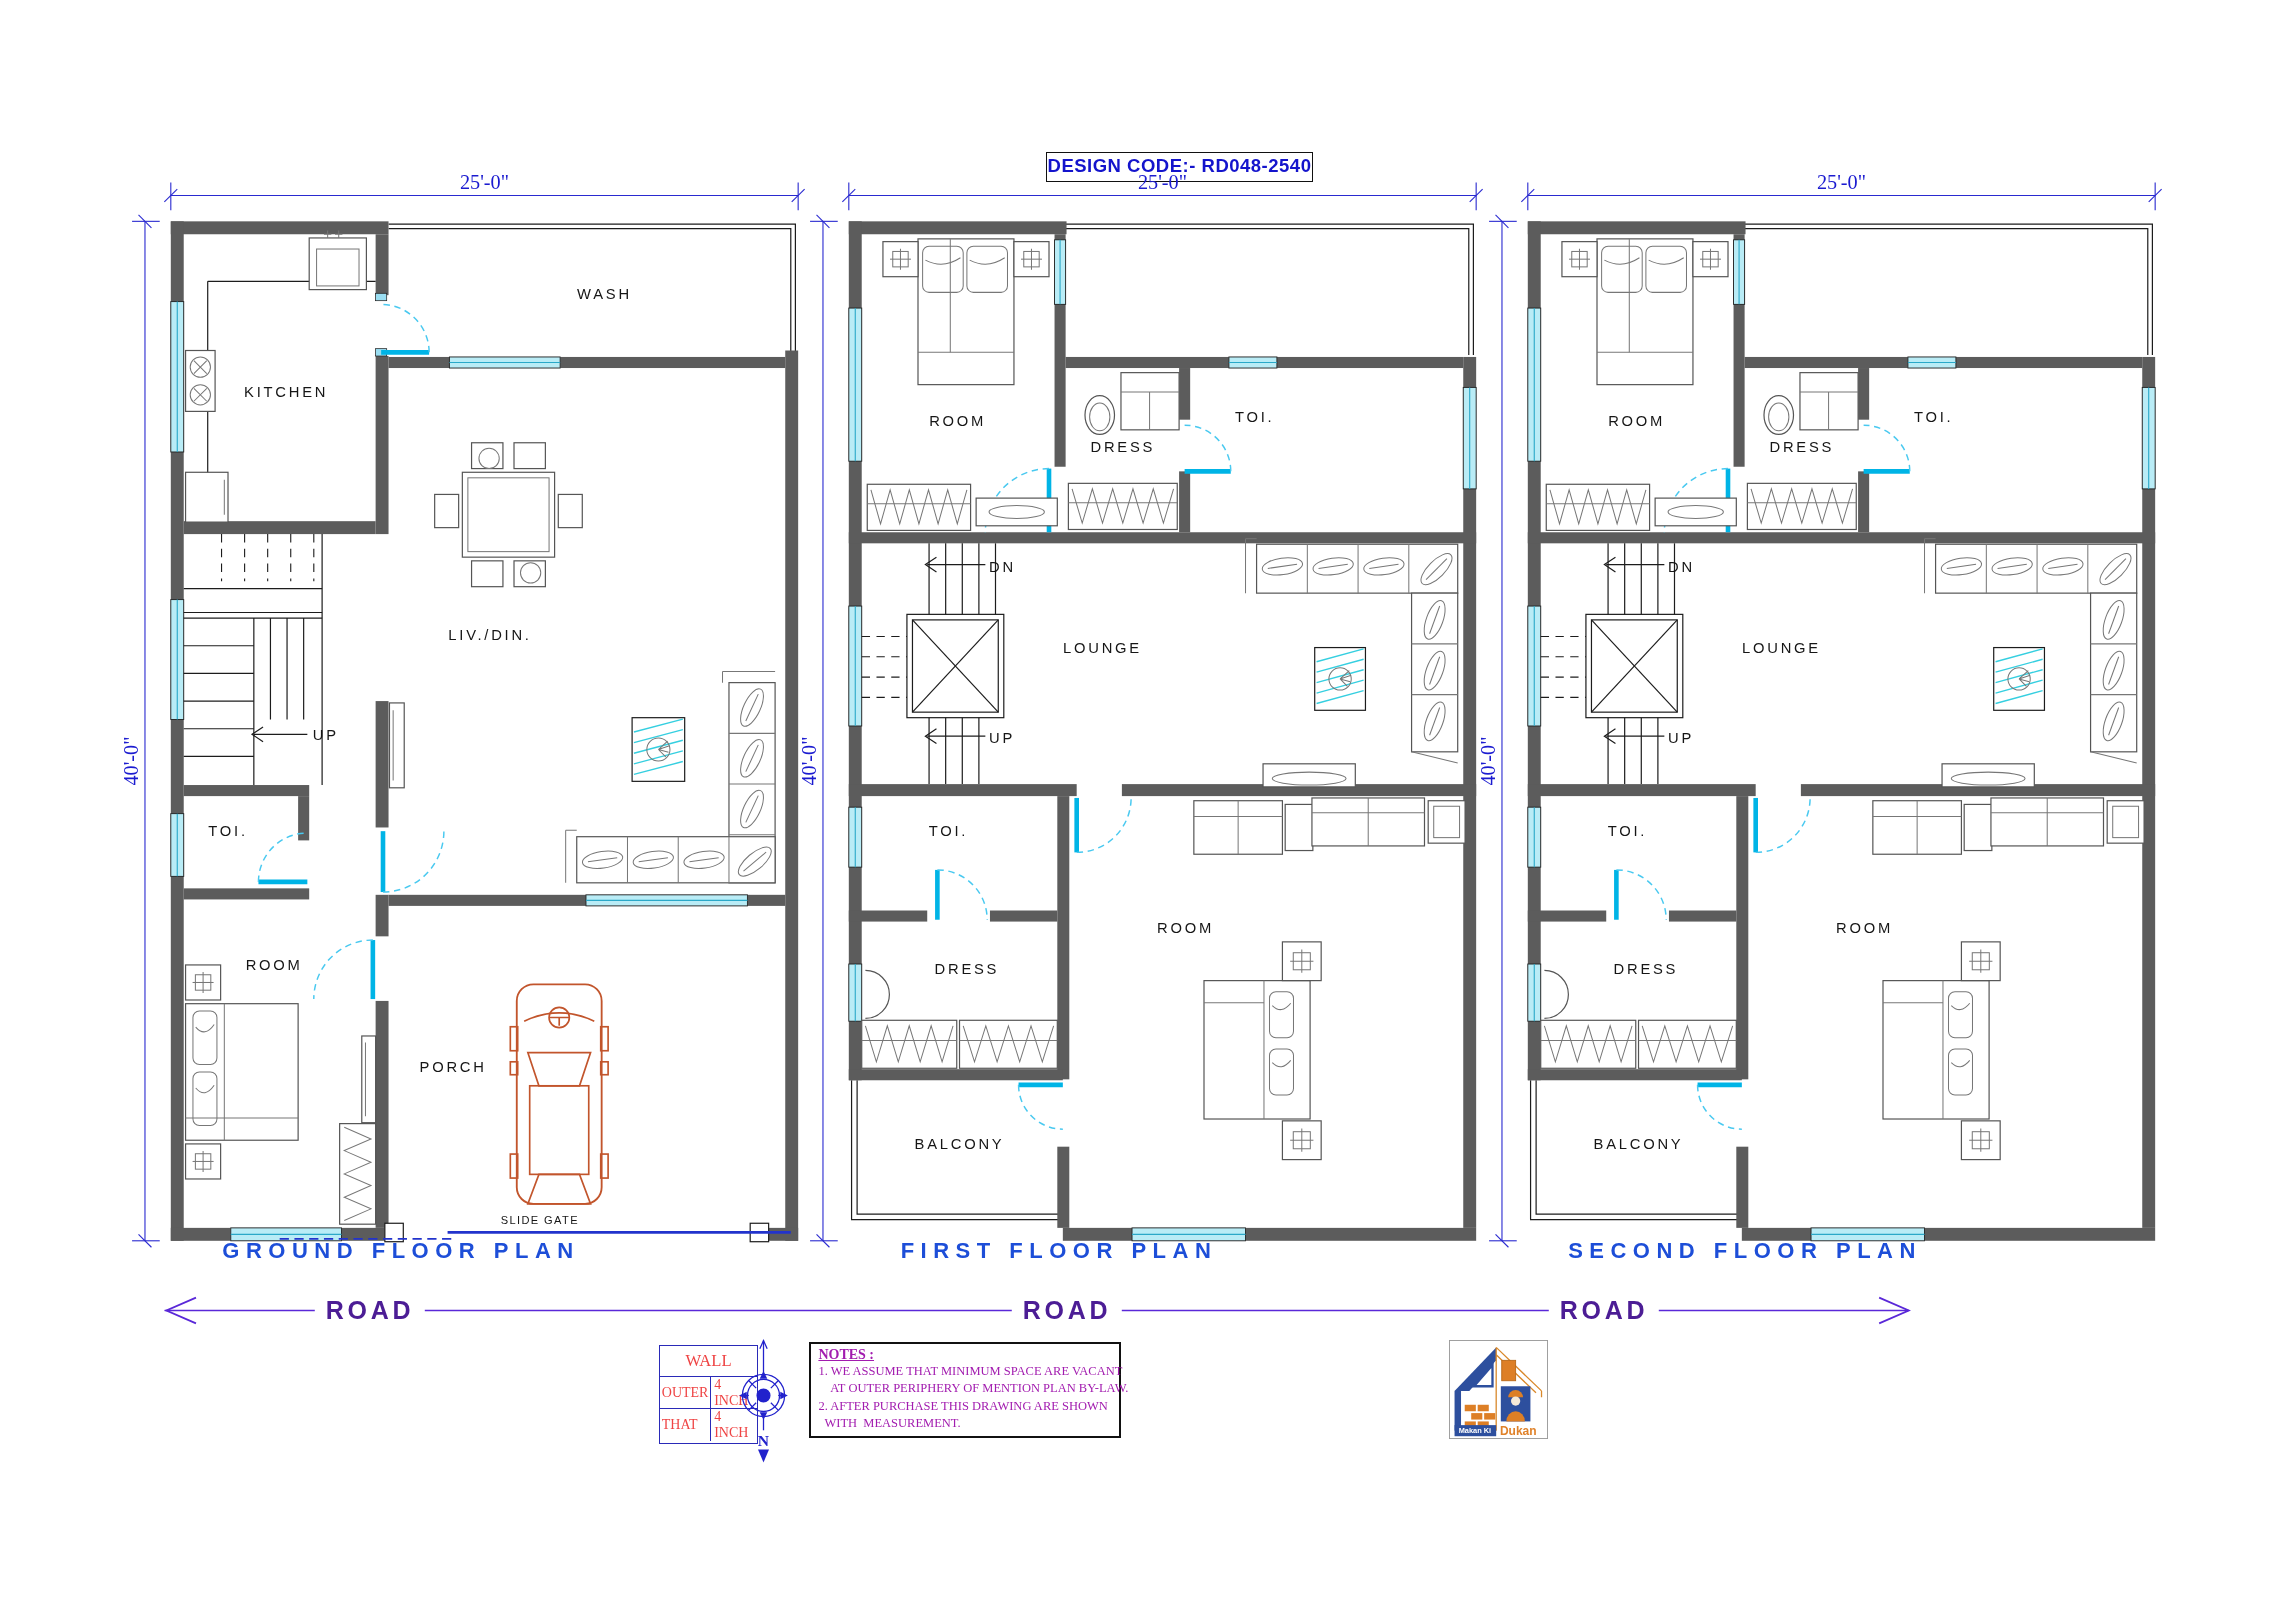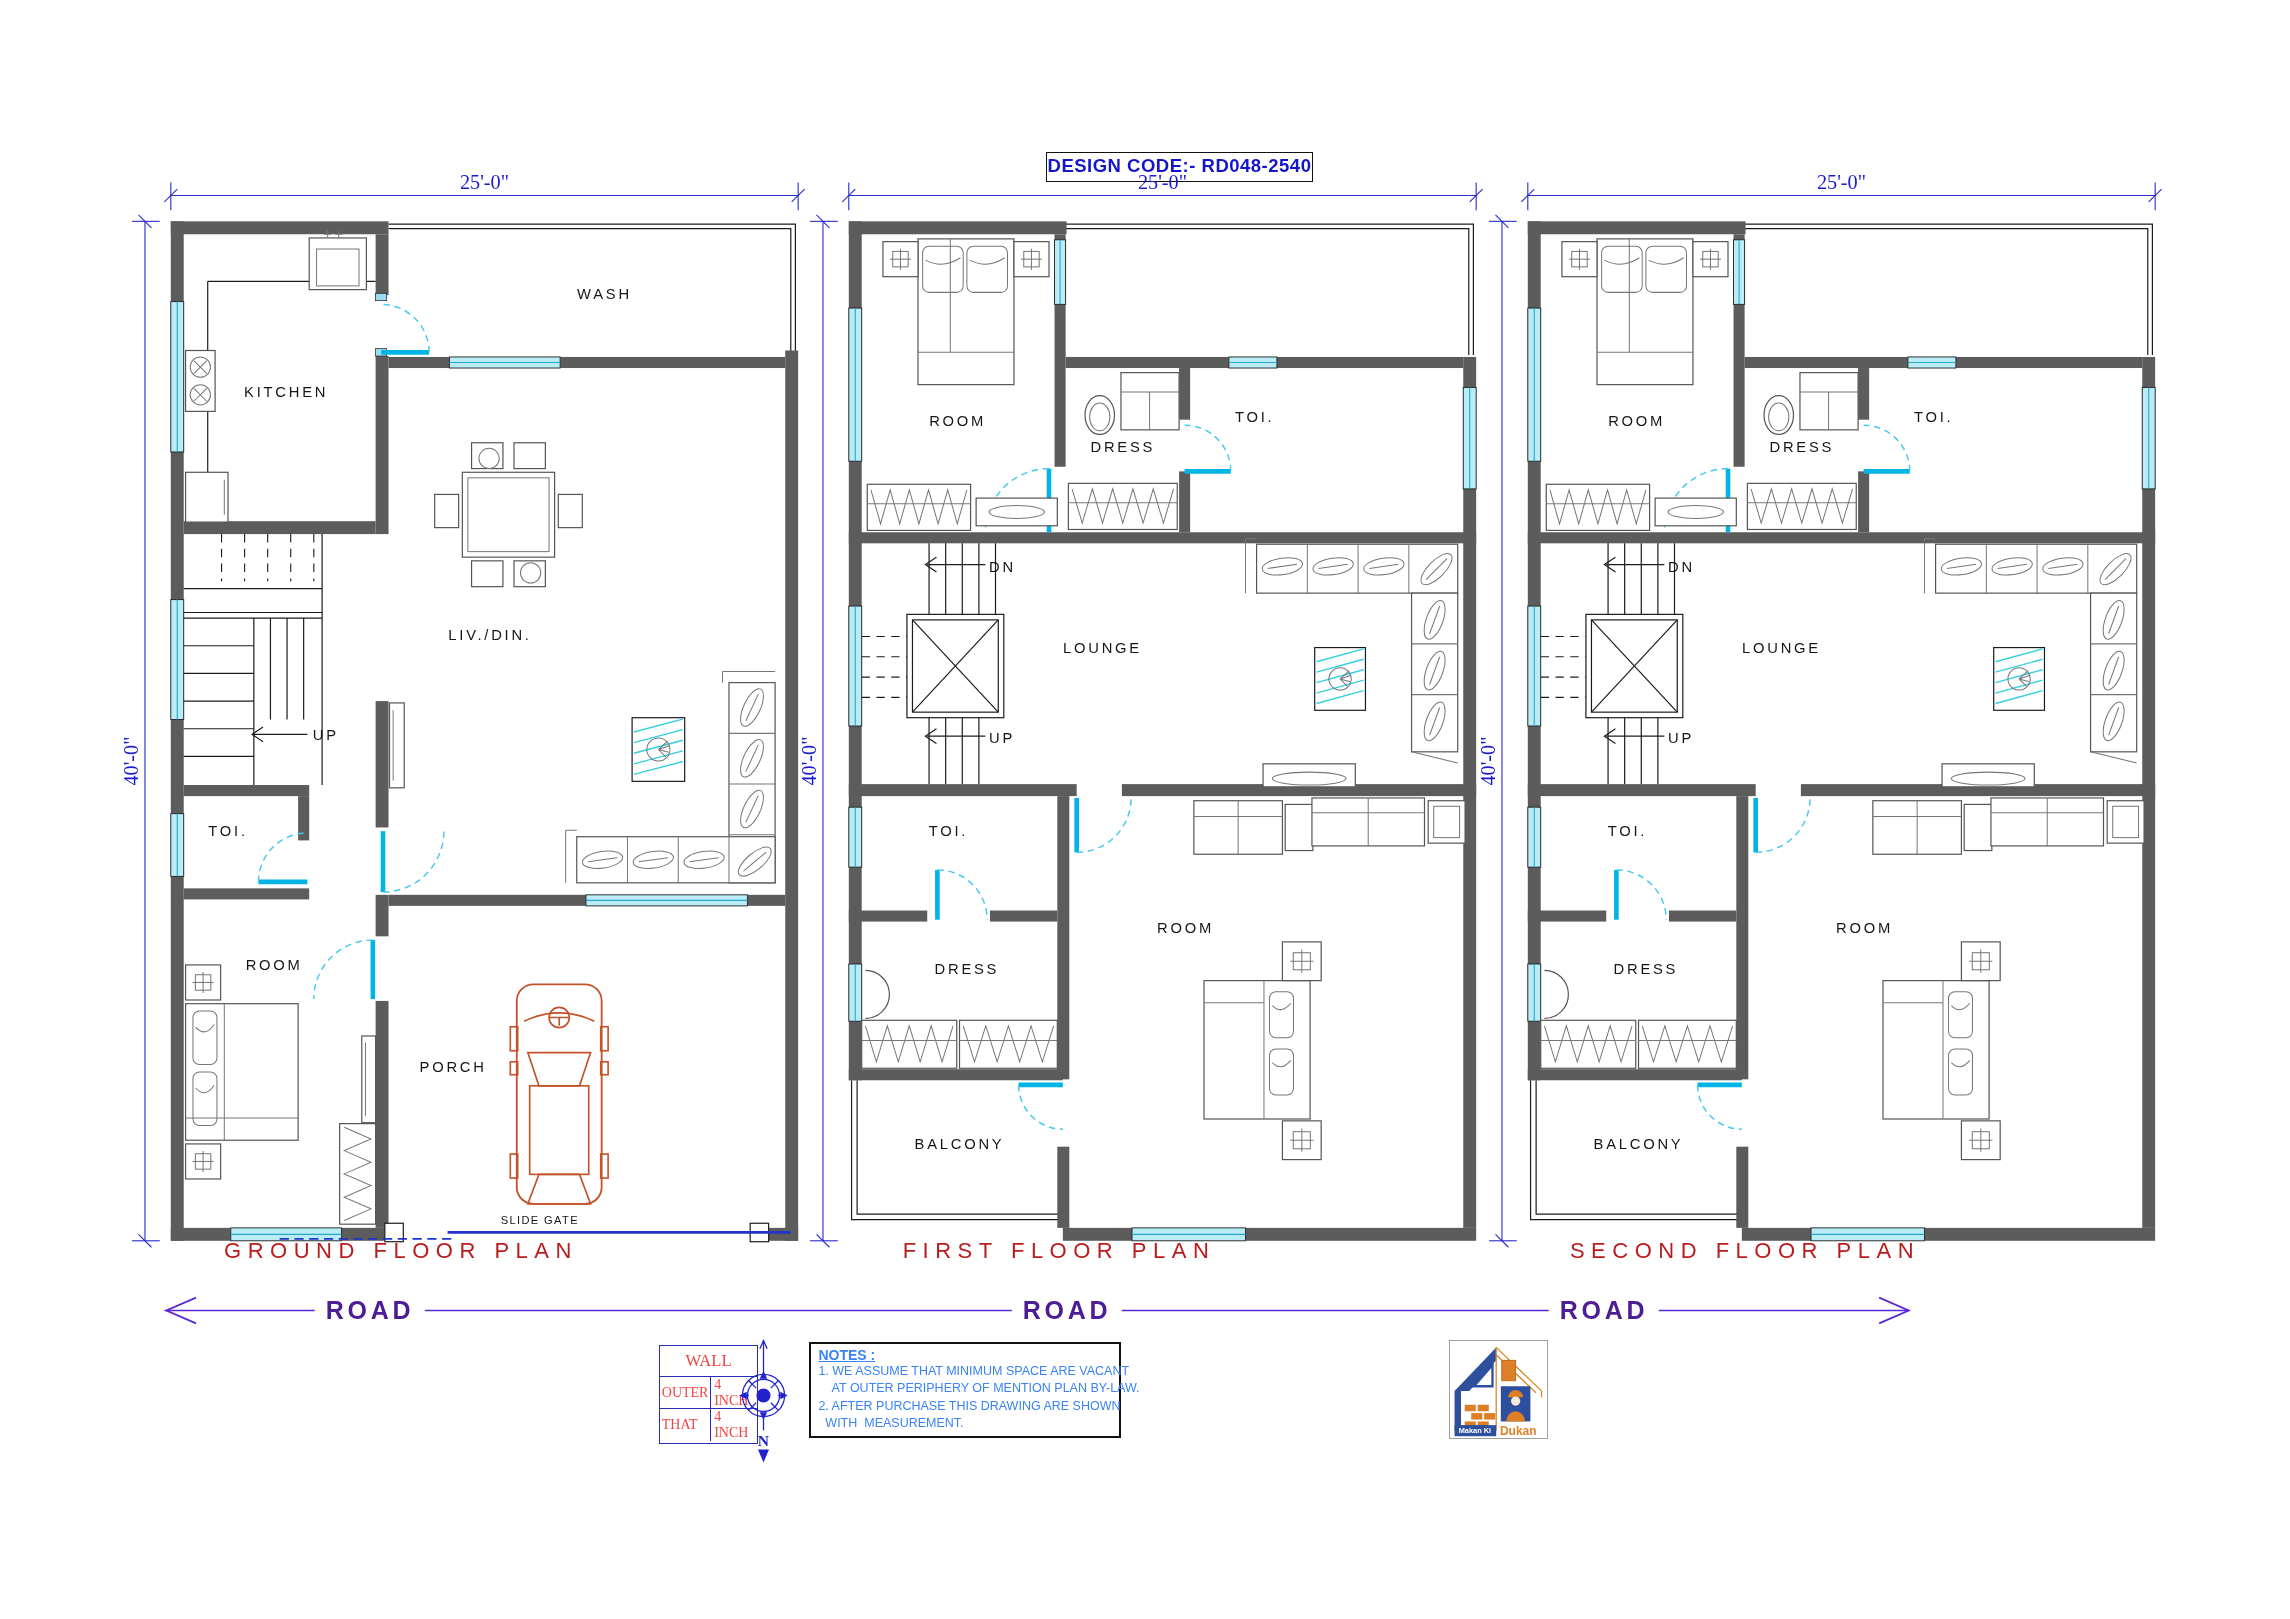--- a/index.html
+++ b/index.html
@@ -22,34 +22,34 @@
   .dim{stroke:#2a2ad0;stroke-width:1.2;fill:none;}
   .dimt{fill:#1b1bd0;font-family:"Liberation Serif",serif;font-size:22px;}
   .lbl{fill:#161616;font-size:16px;letter-spacing:3px;}
   .lbls{fill:#161616;font-size:12px;letter-spacing:1.5px;}
   .gate{stroke:#2233cc;stroke-width:3;fill:none;}
   .gated{stroke:#2233cc;stroke-width:2;fill:none;stroke-dasharray:10 6;}
   .post{fill:#fff;stroke:#1c1c1c;stroke-width:1.3;}
   
   .design-code{left:1046px;top:152px;width:267px;height:29.5px;border:1.8px solid #111;box-sizing:border-box;
     color:#1414cc;font-size:18.5px;font-weight:600;text-align:center;line-height:26px;letter-spacing:0.5px;}
-  .plan-title{top:1238px;transform:translateX(-50%);font-size:22px;letter-spacing:6.5px;color:#b91c1c;white-space:nowrap;}
+  .plan-title{top:1238px;transform:translateX(-50%);font-size:22px;letter-spacing:6.5px;color:#1d4ed8;white-space:nowrap;font-weight:bold;}
   .road-label{top:1295px;transform:translateX(-50%);background:#fff;padding:0 11px;color:#4c1d95;
     font-size:25px;font-weight:bold;letter-spacing:3.7px;line-height:31px;}
   
   .wall-table{left:659px;top:1345px;width:99px;height:99px;border:1.4px solid #2a2ab8;box-sizing:border-box;
     color:#ef4444;font-family:"Liberation Serif",serif;font-size:14px;}
   .wall-table .hd{height:30px;border-bottom:1.4px solid #2a2ab8;display:flex;align-items:center;justify-content:center;font-size:16.6px;}
   .wall-table .rw{height:32px;display:flex;border-bottom:1.4px solid #2a2ab8;box-sizing:border-box;}
   .wall-table .rw:last-child{border-bottom:none;}
   .wall-table .c1{width:53%;border-right:1.4px solid #2a2ab8;display:flex;align-items:center;padding-left:1.8px;box-sizing:border-box;}
   .wall-table .c2{flex:1;display:flex;align-items:center;padding-left:2.8px;}
   
   .notes{left:809px;top:1342px;width:312px;height:96px;border:2.3px solid #111;box-sizing:border-box;
-    color:#3b82f6;font-family:Liberation Sans, sans-serif;padding:2.8px 7.4px;}
+    color:#a21caf;font-family:Liberation Serif, serif;padding:2.8px 7.4px;}
   .notes .nt{font-weight:bold;font-size:14px;text-decoration:underline;}
   .notes .nl{font-size:12.5px;line-height:17.5px;white-space:pre;}
 </style>
 </head>
 <body>
 
 <div class="abs design-code">DESIGN CODE:- RD048-2540</div>
 
 <svg id="plan0" class="abs" style="left:97px;top:152px" width="715" height="1112" viewBox="-80 -75 775 1205">
     <g>

